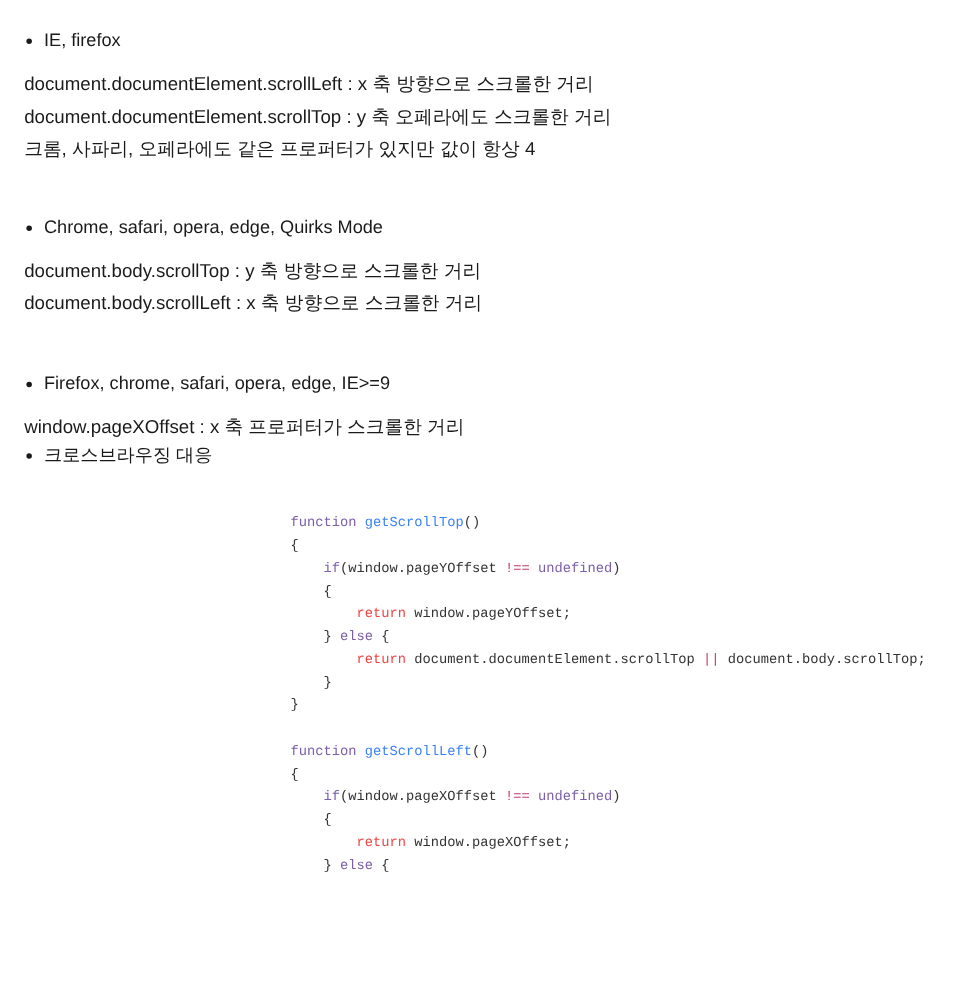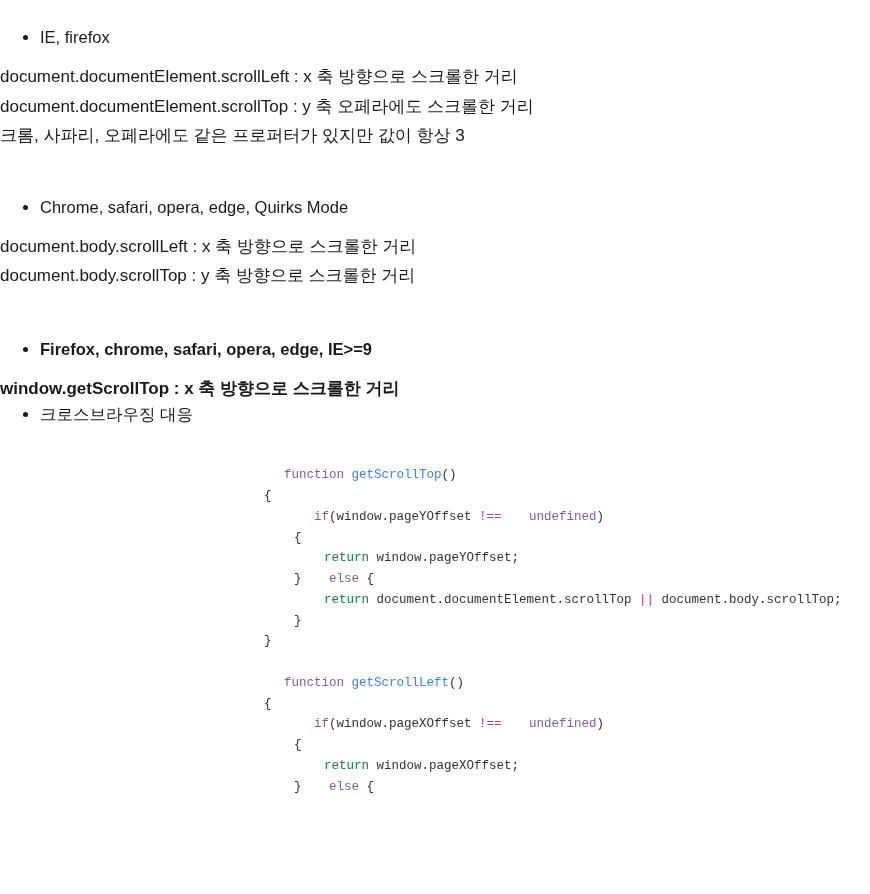--- a/index.html
+++ b/index.html
@@ -25,77 +25,78 @@
   }
   ul.bullets li {
     font-size: 16.5px;
     line-height: 1.35;
     color: #1a1a1a;
   }
   .para {
     font-size: 17px;
     line-height: 1.72;
     color: #1a1a1a;
+    margin-left: 22px;
   }
   .block-1 { margin-top: 26px; }
   .block-1-body { margin-top: 14px; }
   .block-2 { margin-top: 46px; }
   .block-2-body { margin-top: 14px; }
-  .block-3 { margin-top: 47px; font-weight: bold; }
+  .block-3 { margin-top: 47px; }
   .block-3-body { margin-top: 14px; }
   .block-4 { }
 
   .code-wrap {
     margin-top: 40px;
     margin-left: 264px;
     font-family: "Liberation Mono", "DejaVu Sans Mono", monospace;
     font-size: 12.5px;
     line-height: 1.66;
     white-space: pre;
     color: #333333;
   }
   .code-line { white-space: pre; }
-  .kw  { color: #7b5ea7; margin-left: 20px; }
+  .kw  { color: #7b5ea7; }
   .fn  { color: #3b82f6; }
   .op  { color: #c23a6e; }
   .pl  { color: #333333; }
-  .ret { color: #15803d; }
+  .ret { color: #ef4444; }
 </style>
 </head>
 <body>
 
 <div class="page">
 
   <div class="block-1">
     <ul class="bullets">
       <li>IE, firefox</li>
     </ul>
     <div class="block-1-body">
       <div class="para">document.documentElement.scrollLeft : x 축 방향으로 스크롤한 거리</div>
       <div class="para">document.documentElement.scrollTop : y 축 오페라에도 스크롤한 거리</div>
-      <div class="para"> 크롬, 사파리, 오페라에도 같은 프로퍼터가 있지만 값이 항상 3</div>
+      <div class="para"> 크롬, 사파리, 오페라에도 같은 프로퍼터가 있지만 값이 항상 4</div>
     </div>
   </div>
 
   <div class="block-2">
     <ul class="bullets">
       <li>Chrome, safari, opera, edge, Quirks Mode</li>
     </ul>
     <div class="block-2-body">
+      <div class="para">document.body.scrollTop : y 축 방향으로 스크롤한 거리</div>
       <div class="para">document.body.scrollLeft : x 축 방향으로 스크롤한 거리</div>
-      <div class="para">document.body.scrollTop : y 축 방향으로 스크롤한 거리</div>
     </div>
   </div>
 
   <div class="block-3">
     <ul class="bullets">
       <li>Firefox, chrome, safari, opera, edge, IE&gt;=9</li>
     </ul>
     <div class="block-3-body">
-      <div class="para">window.getScrollTop : x 축 방향으로 스크롤한 거리</div>
+      <div class="para">window.pageXOffset : x 축 프로퍼터가 스크롤한 거리</div>
     </div>
   </div>
 
   <div class="block-4">
     <ul class="bullets">
       <li>크로스브라우징 대응</li>
     </ul>
   </div>
 
   <div class="code-wrap"><div class="code-line"><span class="kw">function </span><span class="fn">getScrollTop</span><span class="pl">()</span></div><div class="code-line"><span class="pl">{</span></div><div class="code-line"><span class="kw">    if</span><span class="pl">(window.pageYOffset </span><span class="op">!==</span><span class="kw"> undefined</span><span class="pl">)</span></div><div class="code-line"><span class="pl">    {</span></div><div class="code-line"><span class="ret">        return</span><span class="pl"> window.pageYOffset;</span></div><div class="code-line"><span class="pl">    } </span><span class="kw">else</span><span class="pl"> {</span></div><div class="code-line"><span class="ret">        return</span><span class="pl"> document.documentElement.scrollTop </span><span class="op">||</span><span class="pl"> document.body.scrollTop;</span></div><div class="code-line"><span class="pl">    }</span></div><div class="code-line"><span class="pl">}</span></div><div class="code-line">&nbsp;</div><div class="code-line"><span class="kw">function </span><span class="fn">getScrollLeft</span><span class="pl">()</span></div><div class="code-line"><span class="pl">{</span></div><div class="code-line"><span class="kw">    if</span><span class="pl">(window.pageXOffset </span><span class="op">!==</span><span class="kw"> undefined</span><span class="pl">)</span></div><div class="code-line"><span class="pl">    {</span></div><div class="code-line"><span class="ret">        return</span><span class="pl"> window.pageXOffset;</span></div><div class="code-line"><span class="pl">    } </span><span class="kw">else</span><span class="pl"> {</span></div></div>

